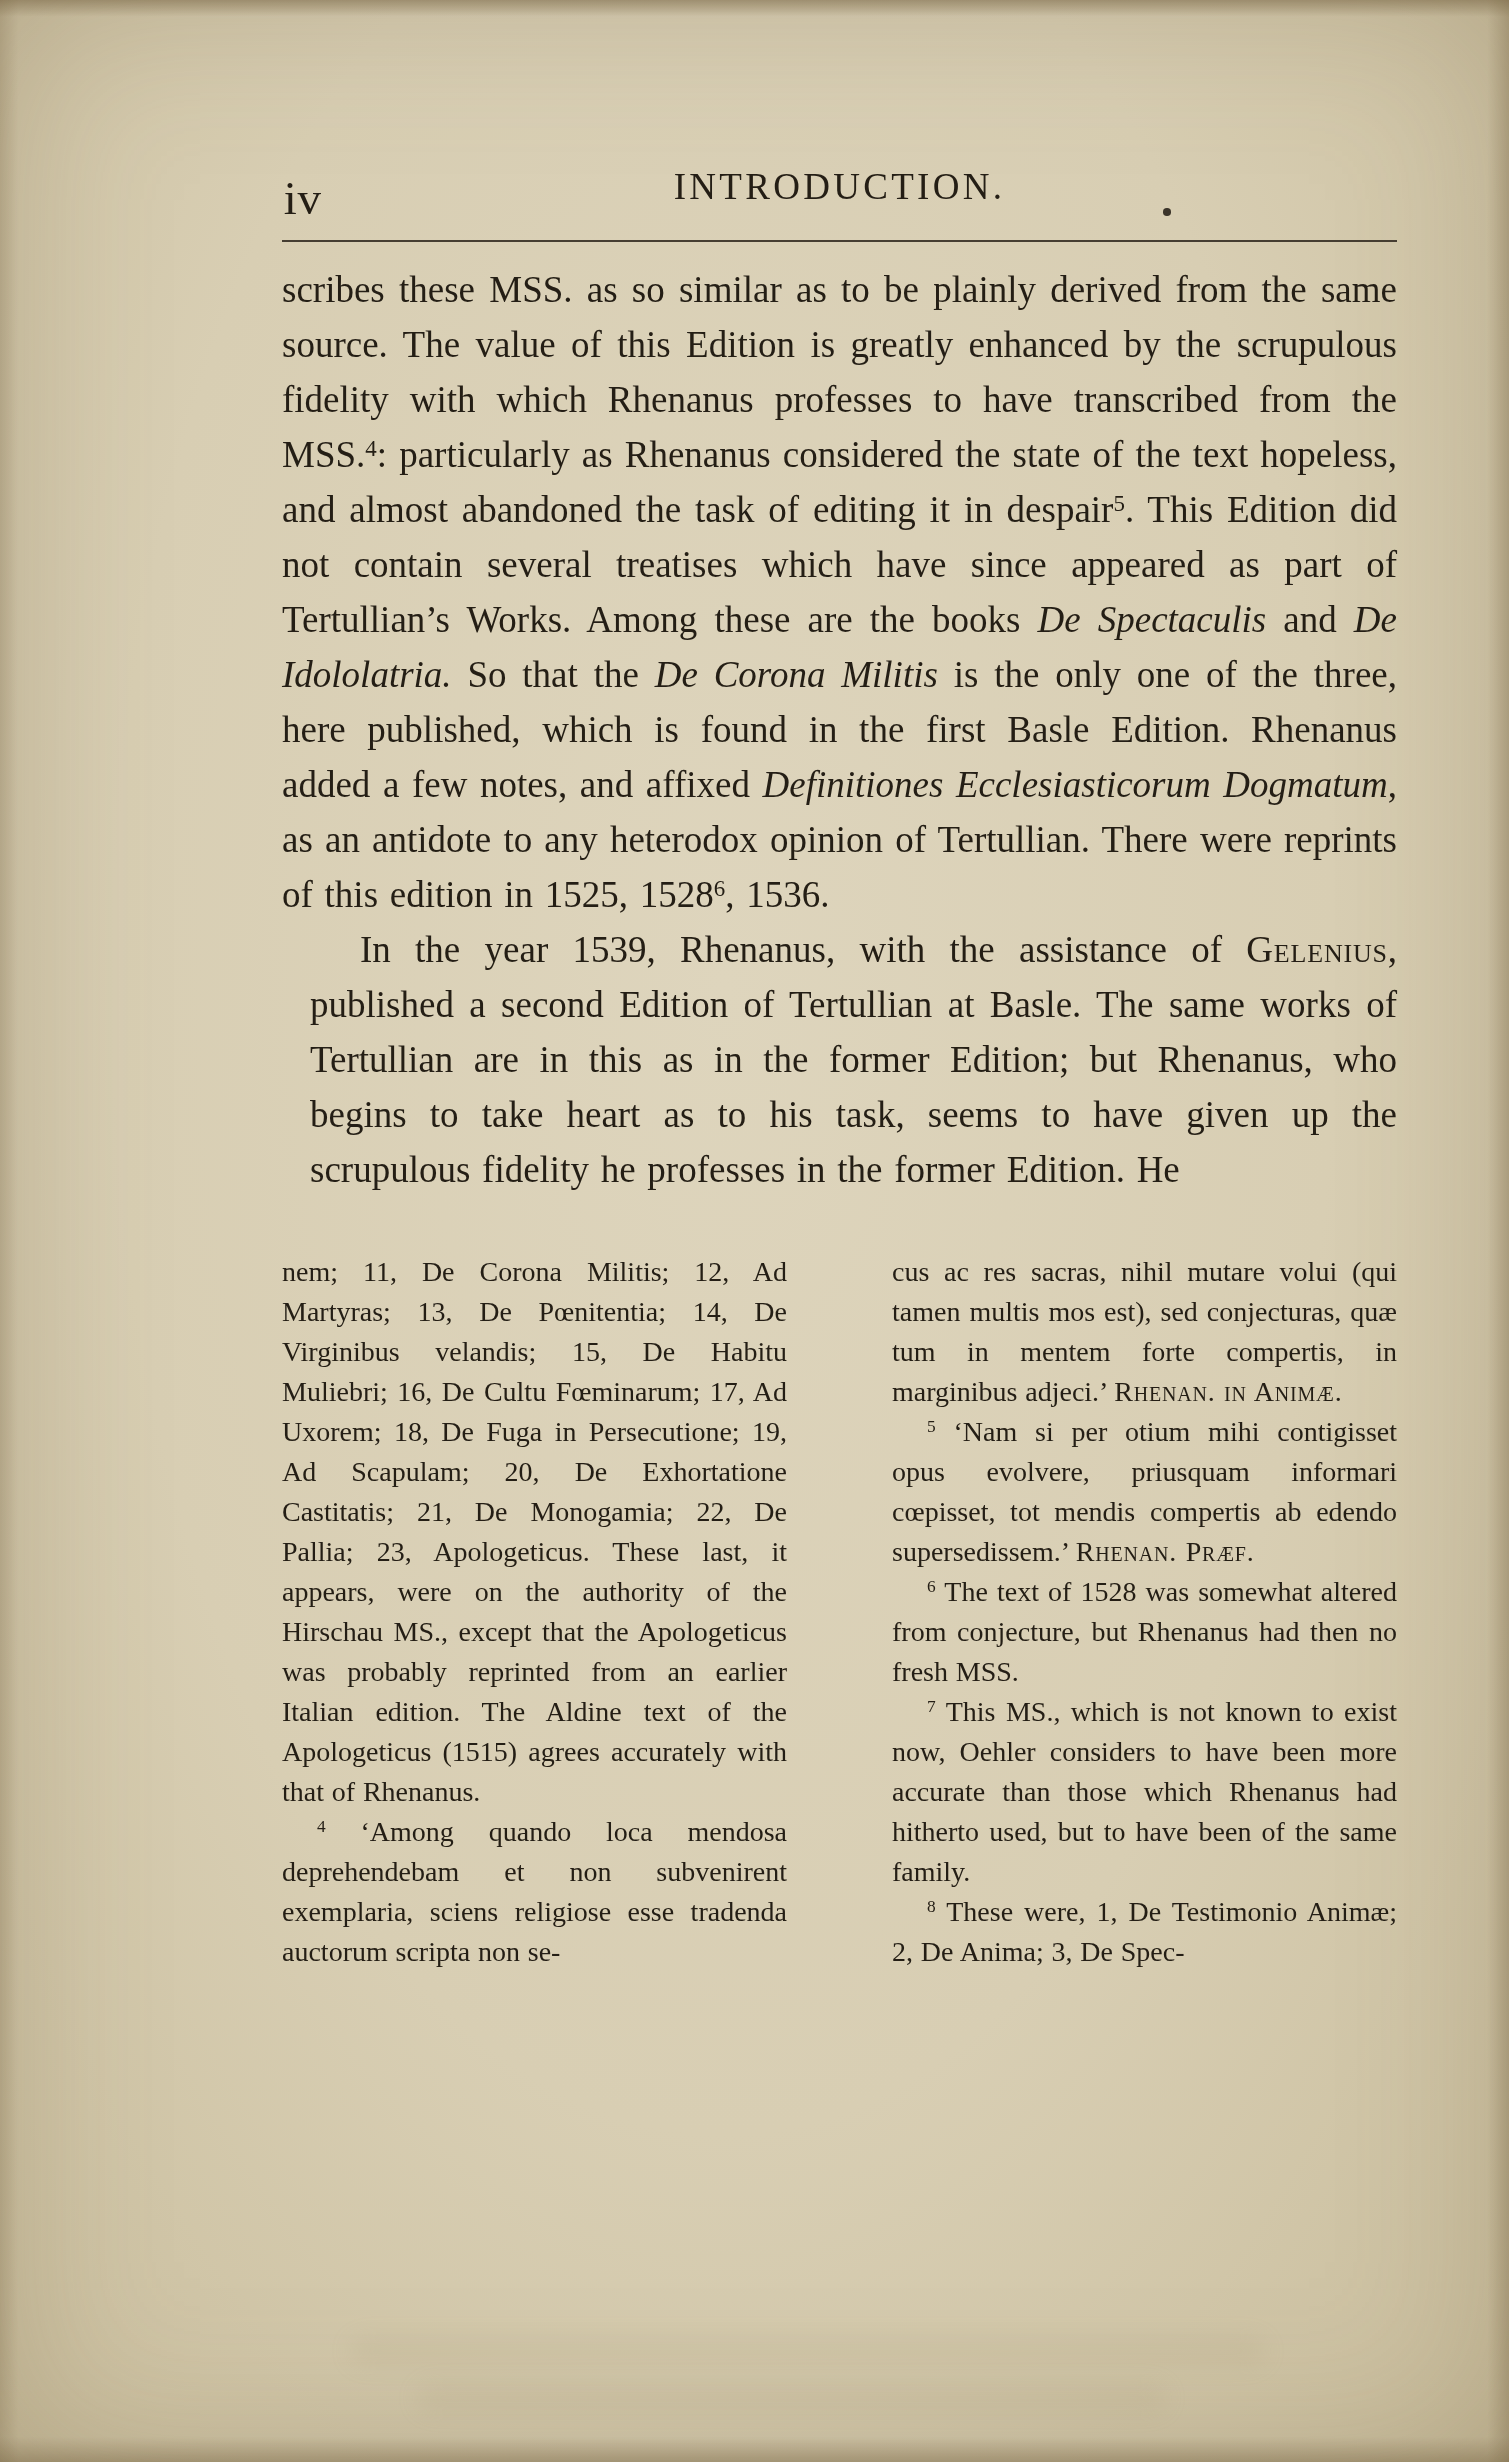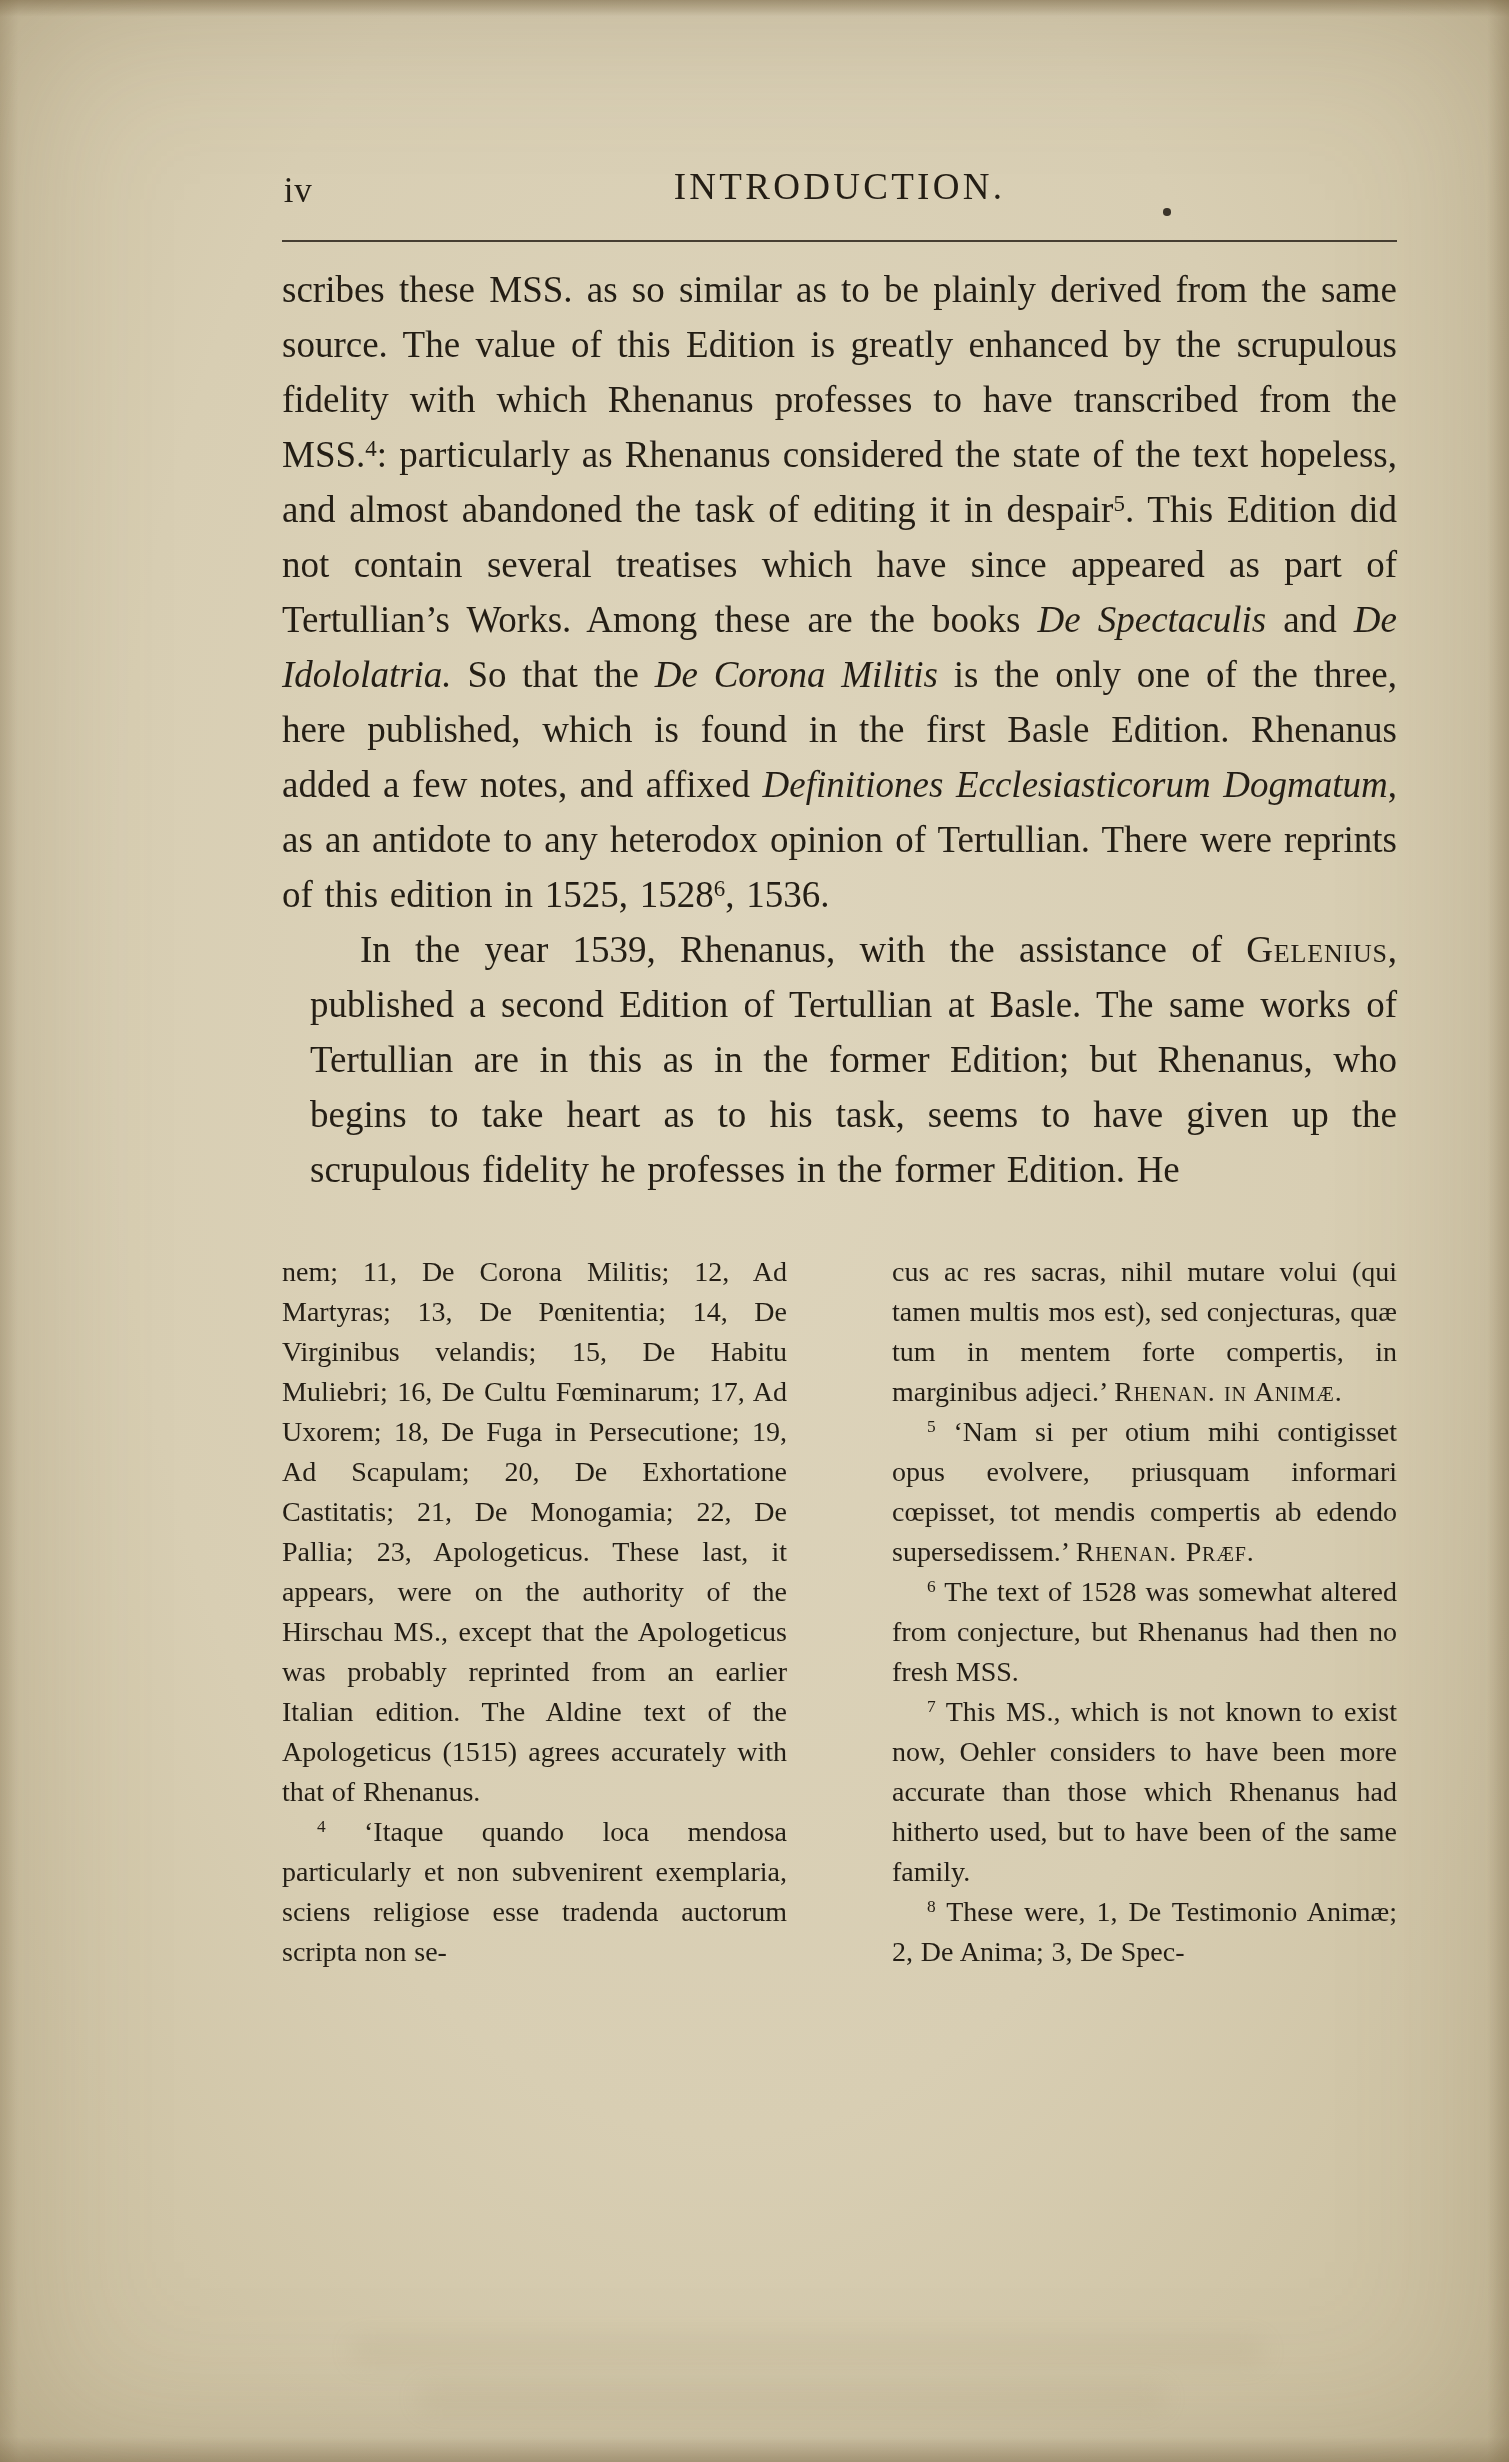--- a/index.html
+++ b/index.html
@@ -29,21 +29,21 @@
     width: 1115px;
   }
   .page-header {
     position: relative;
     height: 55px;
   }
   .page-number {
     position: absolute;
     left: 1.7px;
     top: 8.3px;
-    font-size: 35px;
+    font-size: 47px;
     letter-spacing: 0.8px;
   }
   .header-title {
     position: absolute;
     left: 0;
     right: 0;
     top: 1.7px;
     text-align: center;
     font-size: 37px;
     letter-spacing: 3.3px;
@@ -134,21 +134,21 @@
     <div class="rule"></div>
 
     <section class="body-text">
       <p class="para"><span class="run-n">scribes these MSS. as so similar as to be plainly derived from the same source. The value of this Edition is greatly enhanced by the scrupulous fidelity with which Rhenanus professes to have transcribed from the MSS.</span><span class="run-sup">4</span><span class="run-n">: particularly as Rhenanus considered the state of the text hopeless, and almost abandoned the task of editing it in despair</span><span class="run-sup">5</span><span class="run-n">. This Edition did not contain several treatises which have since appeared as part of Tertullian’s Works. Among these are the books </span><span class="run-i">De Spectaculis</span><span class="run-n"> and </span><span class="run-i">De Idololatria.</span><span class="run-n"> So that the </span><span class="run-i">De Corona Militis</span><span class="run-n"> is the only one of the three, here published, which is found in the first Basle Edition. Rhenanus added a few notes, and affixed </span><span class="run-i">Definitiones Ecclesiasticorum Dogmatum</span><span class="run-n">, as an antidote to any heterodox opinion of Tertullian. There were reprints of this edition in 1525, 1528</span><span class="run-sup">6</span><span class="run-n">, 1536.</span></p>
       <p class="para indent"><span class="run-n">In the year 1539, Rhenanus, with the assistance of </span><span class="run-sc">Gelenius</span><span class="run-n">, published a second Edition of Tertullian at Basle. The same works of Tertullian are in this as in the former Edition; but Rhenanus, who begins to take heart as to his task, seems to have given up the scrupulous fidelity he professes in the former Edition. He</span></p>
     </section>
 
     <section class="footnotes">
       <div class="fn-col">
         <p class="fn-para"><span class="run-n">nem; 11, De Corona Militis; 12, Ad Martyras; 13, De Pœnitentia; 14, De Virginibus velandis; 15, De Habitu Muliebri; 16, De Cultu Fœminarum; 17, Ad Uxorem; 18, De Fuga in Persecutione; 19, Ad Scapulam; 20, De Exhortatione Castitatis; 21, De Monogamia; 22, De Pallia; 23, Apologeticus. These last, it appears, were on the authority of the Hirschau MS., except that the Apologeticus was probably reprinted from an earlier Italian edition. The Aldine text of the Apologeticus (1515) agrees accurately with that of Rhenanus.</span></p>
-        <p class="fn-para indent"><span class="run-sup">4</span><span class="run-n"> ‘Itaque quando loca mendosa particularly et non subvenirent exemplaria, sciens religiose esse tradenda auctorum scripta non se-</span></p>
+        <p class="fn-para indent"><span class="run-sup">4</span><span class="run-n"> ‘Among quando loca mendosa deprehendebam et non subvenirent exemplaria, sciens religiose esse tradenda auctorum scripta non se-</span></p>
       </div>
       <div class="fn-col">
         <p class="fn-para"><span class="run-n">cus ac res sacras, nihil mutare volui (qui tamen multis mos est), sed conjecturas, quæ tum in mentem forte compertis, in marginibus adjeci.’ </span><span class="run-sc">Rhenan. in Animæ.</span></p>
         <p class="fn-para indent"><span class="run-sup">5</span><span class="run-n"> ‘Nam si per otium mihi contigisset opus evolvere, priusquam informari cœpisset, tot mendis compertis ab edendo supersedissem.’ </span><span class="run-sc">Rhenan. Præf.</span></p>
         <p class="fn-para indent"><span class="run-sup">6</span><span class="run-n"> The text of 1528 was somewhat altered from conjecture, but Rhenanus had then no fresh MSS.</span></p>
         <p class="fn-para indent"><span class="run-sup">7</span><span class="run-n"> This MS., which is not known to exist now, Oehler considers to have been more accurate than those which Rhenanus had hitherto used, but to have been of the same family.</span></p>
         <p class="fn-para indent"><span class="run-sup">8</span><span class="run-n"> These were, 1, De Testimonio Animæ; 2, De Anima; 3, De Spec-</span></p>
       </div>
     </section>
 

